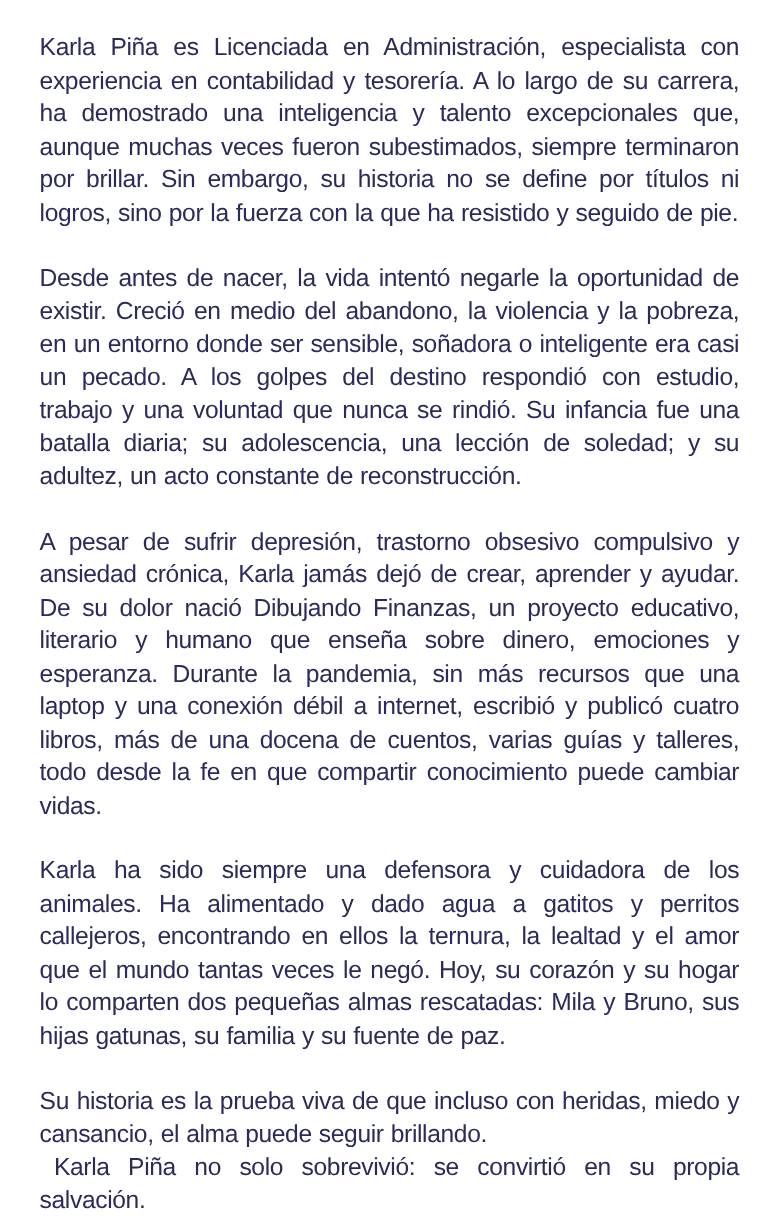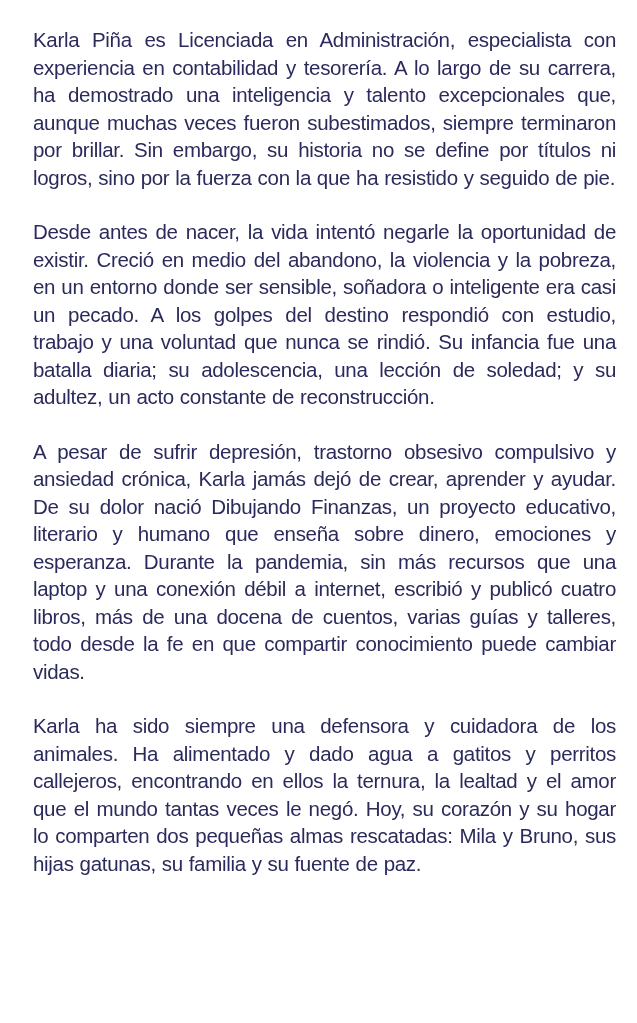--- a/index.html
+++ b/index.html
@@ -44,14 +44,16 @@
 
 <div class="page">
   <p class="para">Karla Piña es Licenciada en Administración, especialista con experiencia en contabilidad y tesorería. A lo largo de su carrera, ha demostrado una inteligencia y talento excepcionales que, aunque muchas veces fueron subestimados, siempre terminaron por brillar. Sin embargo, su historia no se define por títulos ni logros, sino por la fuerza con la que ha resistido y seguido de pie.</p>
 
   <p class="para">Desde antes de nacer, la vida intentó negarle la oportunidad de existir. Creció en medio del abandono, la violencia y la pobreza, en un entorno donde ser sensible, soñadora o inteligente era casi un pecado. A los golpes del destino respondió con estudio, trabajo y una voluntad que nunca se rindió. Su infancia fue una batalla diaria; su adolescencia, una lección de soledad; y su adultez, un acto constante de reconstrucción.</p>
 
   <p class="para">A pesar de sufrir depresión, trastorno obsesivo compulsivo y ansiedad crónica, Karla jamás dejó de crear, aprender y ayudar. De su dolor nació Dibujando Finanzas, un proyecto educativo, literario y humano que enseña sobre dinero, emociones y esperanza. Durante la pandemia, sin más recursos que una laptop y una conexión débil a internet, escribió y publicó cuatro libros, más de una docena de cuentos, varias guías y talleres, todo desde la fe en que compartir conocimiento puede cambiar vidas.</p>
 
   <p class="para">Karla ha sido siempre una defensora y cuidadora de los animales. Ha alimentado y dado agua a gatitos y perritos callejeros, encontrando en ellos la ternura, la lealtad y el amor que el mundo tantas veces le negó. Hoy, su corazón y su hogar lo comparten dos pequeñas almas rescatadas: Mila y Bruno, sus hijas gatunas, su familia y su fuente de paz.</p>
 
+  <p class="para no-gap">Su historia es la prueba viva de que incluso con heridas, miedo y cansancio, el alma puede seguir brillando.</p>
 
+  <p class="para indented">Karla Piña no solo sobrevivió: se convirtió en su propia salvación.</p>
 </div>
 
 </body></html>

